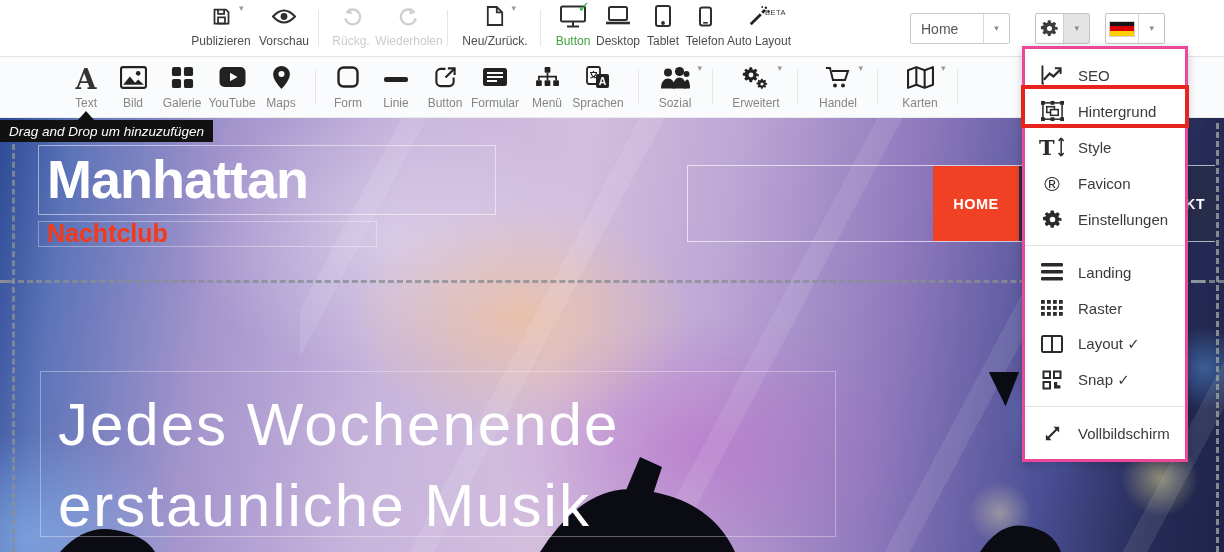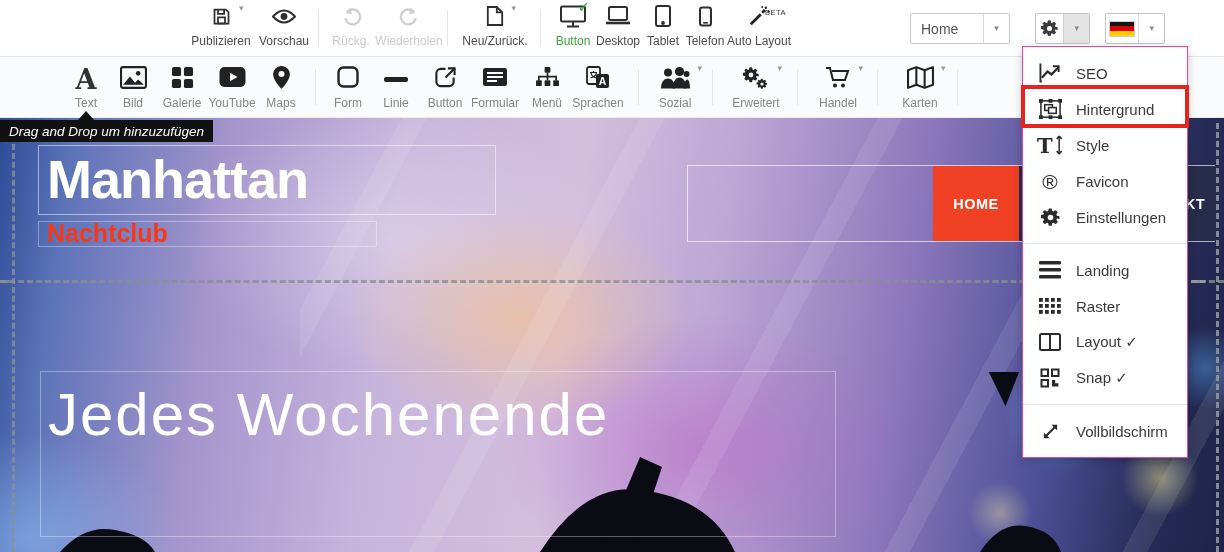--- a/index.html
+++ b/index.html
@@ -81,25 +81,25 @@
             align-items:center;justify-content:center;color:#fff;font-weight:bold;font-size:14.5px;
             letter-spacing:.5px;cursor:pointer;}
 
   .dash-h{position:absolute;left:0;top:162px;width:1224px;height:0;border-top:3px dashed rgba(138,143,148,.8);}
   .dash-v-left{position:absolute;left:12px;top:26px;bottom:0;width:0;border-left:3px dashed rgba(138,143,148,.8);}
   .dash-v-right{position:absolute;left:1216px;top:5px;bottom:0;width:0;border-left:3px dashed rgba(150,155,158,.85);}
   .handle-l{position:absolute;left:0;top:162px;width:9px;height:3px;background:rgba(138,143,148,.9);}
   .handle-r{position:absolute;left:1191px;top:162px;width:14px;height:3px;background:rgba(150,155,158,.9);}
 
   .hero-box{position:absolute;left:40px;top:253px;width:796px;height:166px;border:1px solid rgba(255,255,255,.35);}
-  .hero-text{margin:2px;padding:0 0 0 5px;color:#fff;font-size:60px;line-height:81px;font-weight:normal;
+  .hero-text{margin:12px;padding:0 0 0 5px;color:#fff;font-size:60px;line-height:81px;font-weight:normal;
              letter-spacing:2px;}
 
   
-  .menu{position:absolute;left:1022px;top:46px;width:166px;background:#fff;border:1px solid #ec4899;
+  .menu{position:absolute;left:1022px;top:46px;width:166px;background:#fff;border:3px solid #ec4899;
         box-shadow:0 2px 8px rgba(0,0,0,.22);padding:8px 0;z-index:50;}
   .menu-item{height:36px;display:flex;align-items:center;padding:0 14px;cursor:pointer;}
   .menu-ico{width:26px;display:flex;align-items:center;justify-content:center;color:#2b2b2b;margin-right:13px;}
   .menu-label{font-size:15px;color:#3a3a3a;white-space:nowrap;}
   .menu-sep{border-top:1px solid #e2e2e2;margin:8px 0;}
   .rglyph{font-size:21px;color:#2b2b2b;line-height:1;}
   .styleT{font-family:"DejaVu Serif","Liberation Serif",serif;font-weight:bold;font-size:21px;line-height:1;color:#2b2b2b;}
   .annotation{position:absolute;left:1021px;top:85px;width:168px;height:43px;border:4px solid #e6231c;z-index:60;pointer-events:none;}
   .hidden-defs{position:absolute;width:0;height:0;overflow:hidden;}
 </style>
@@ -509,20 +509,21 @@
 
     <div class="dash-h"></div>
     <div class="dash-v-left"></div>
     <div class="dash-v-right"></div>
     <div class="handle-l"></div>
     <div class="handle-r"></div>
 
     <div class="hero-box">
       <p class="hero-text">
         <span>Jedes Wochenende</span><br>
+        <span>erstaunliche Musik</span>
       </p>
     </div>
   </div>
 
   <div class="menu">
     <div class="menu-item">
       <span class="menu-ico">
         <svg width="23" height="20" viewBox="0 0 24 20" fill="none" stroke="#2b2b2b" stroke-width="2">
             <path d="M1.5 0 V19 H3"></path>
             <path d="M3 15 l6 -6.5 4 3 7.5 -7.5" stroke-width="2.4"></path>

